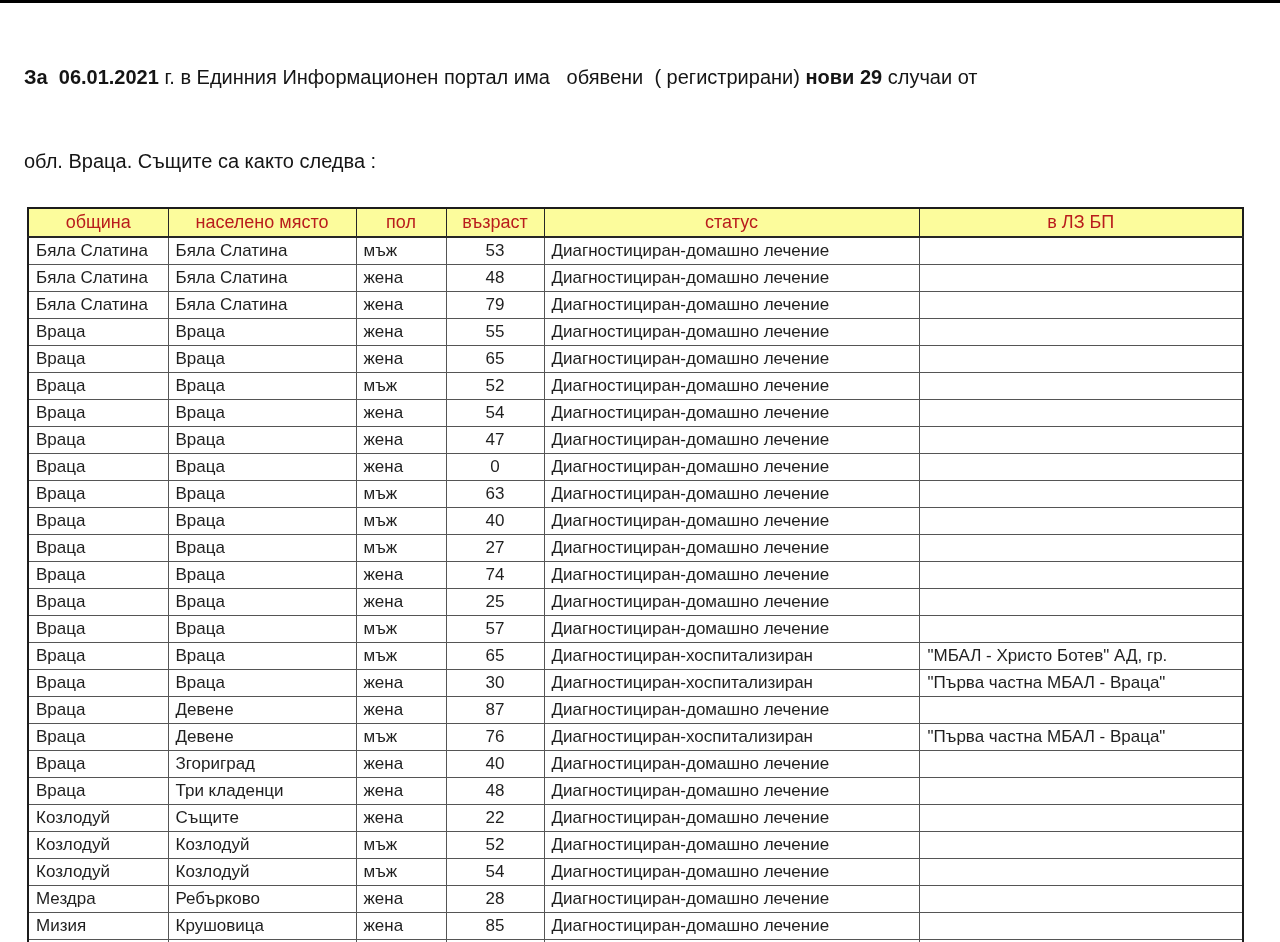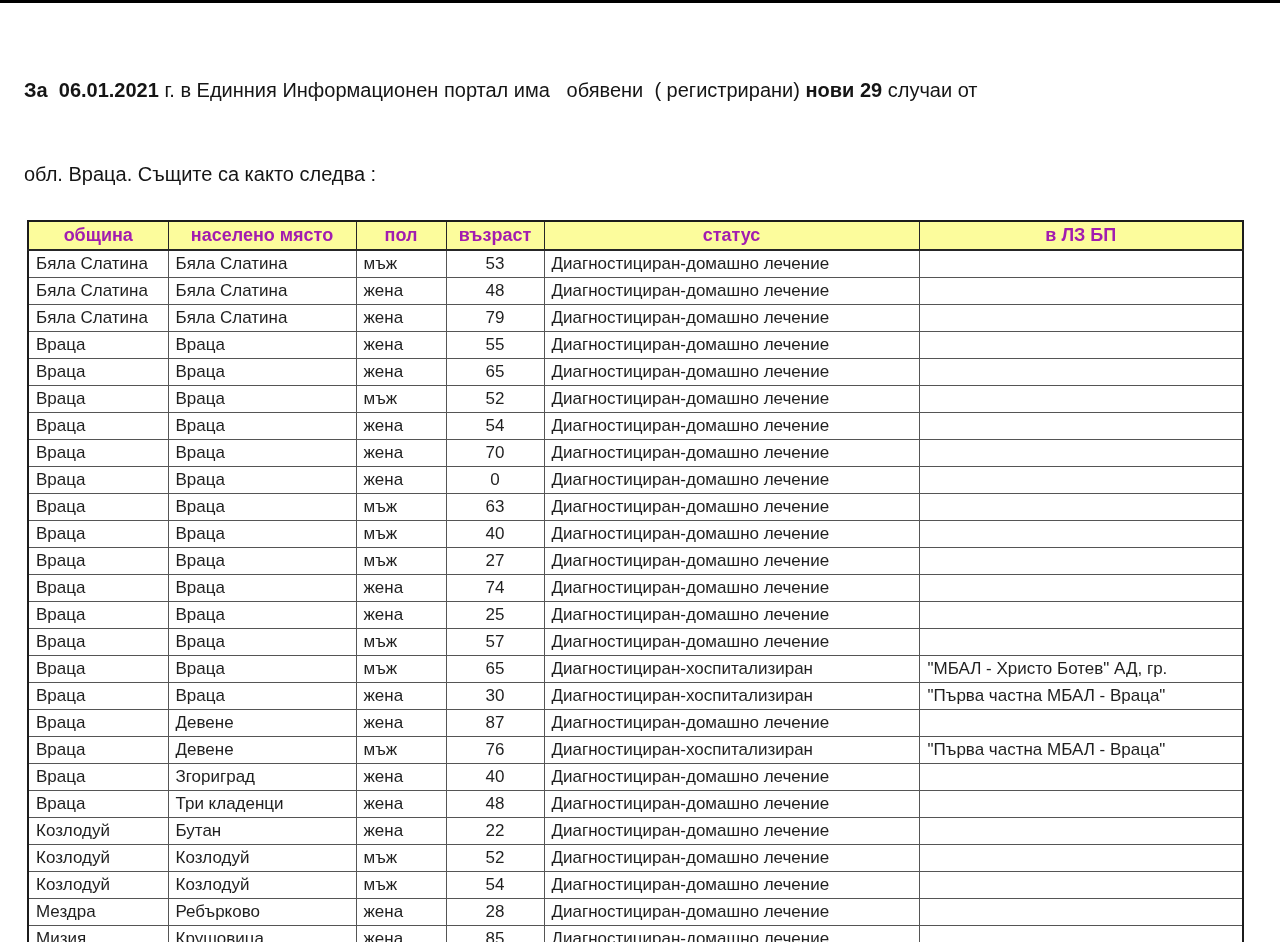--- a/index.html
+++ b/index.html
@@ -16,42 +16,41 @@
     position: absolute; top: 0; left: 0;
     width: 1280px; height: 3px;
     background: #000000;
   }
   .intro {
     padding: 7px 36px 0 24px;
     font-size: 20px;
     line-height: 28px;
     white-space: pre-wrap;
     color: #151515;
-    margin-top: 13px;
   }
   .intro .b { font-weight: 700; }
   .intro-line { display: block; }
   table.cases {
     margin: 4px 0 0 27px;
     width: 1215px;
     border-collapse: collapse;
     table-layout: fixed;
     font-size: 17px;
     border: 2px solid #1c1c1c;
   }
   table.cases th {
     background: #FCFC9C;
     border: 1px solid #262626;
     border-bottom: 2px solid #262626;
     height: 29px;
     font-size: 18px;
-    font-weight: 700;
+    font-weight: 400;
     text-align: center;
     padding: 0 4px;
-    color: #a21caf;
+    color: #b91c1c;
   }
   table.cases td {
     border: 1px solid #555555;
     height: 27px;
     padding: 0 7px;
     overflow: hidden;
     white-space: nowrap;
     text-align: left;
     color: #1f1f1f;
   }
@@ -145,21 +144,21 @@
         <td>Враца</td>
         <td>жена</td>
         <td>54</td>
         <td>Диагностициран-домашно лечение</td>
         <td></td>
       </tr>
       <tr>
         <td>Враца</td>
         <td>Враца</td>
         <td>жена</td>
-        <td>70</td>
+        <td>47</td>
         <td>Диагностициран-домашно лечение</td>
         <td></td>
       </tr>
       <tr>
         <td>Враца</td>
         <td>Враца</td>
         <td>жена</td>
         <td>0</td>
         <td>Диагностициран-домашно лечение</td>
         <td></td>
@@ -255,21 +254,21 @@
       <tr>
         <td>Враца</td>
         <td>Три кладенци</td>
         <td>жена</td>
         <td>48</td>
         <td>Диагностициран-домашно лечение</td>
         <td></td>
       </tr>
       <tr>
         <td>Козлодуй</td>
-        <td>Бутан</td>
+        <td>Същите</td>
         <td>жена</td>
         <td>22</td>
         <td>Диагностициран-домашно лечение</td>
         <td></td>
       </tr>
       <tr>
         <td>Козлодуй</td>
         <td>Козлодуй</td>
         <td>мъж</td>
         <td>52</td>

